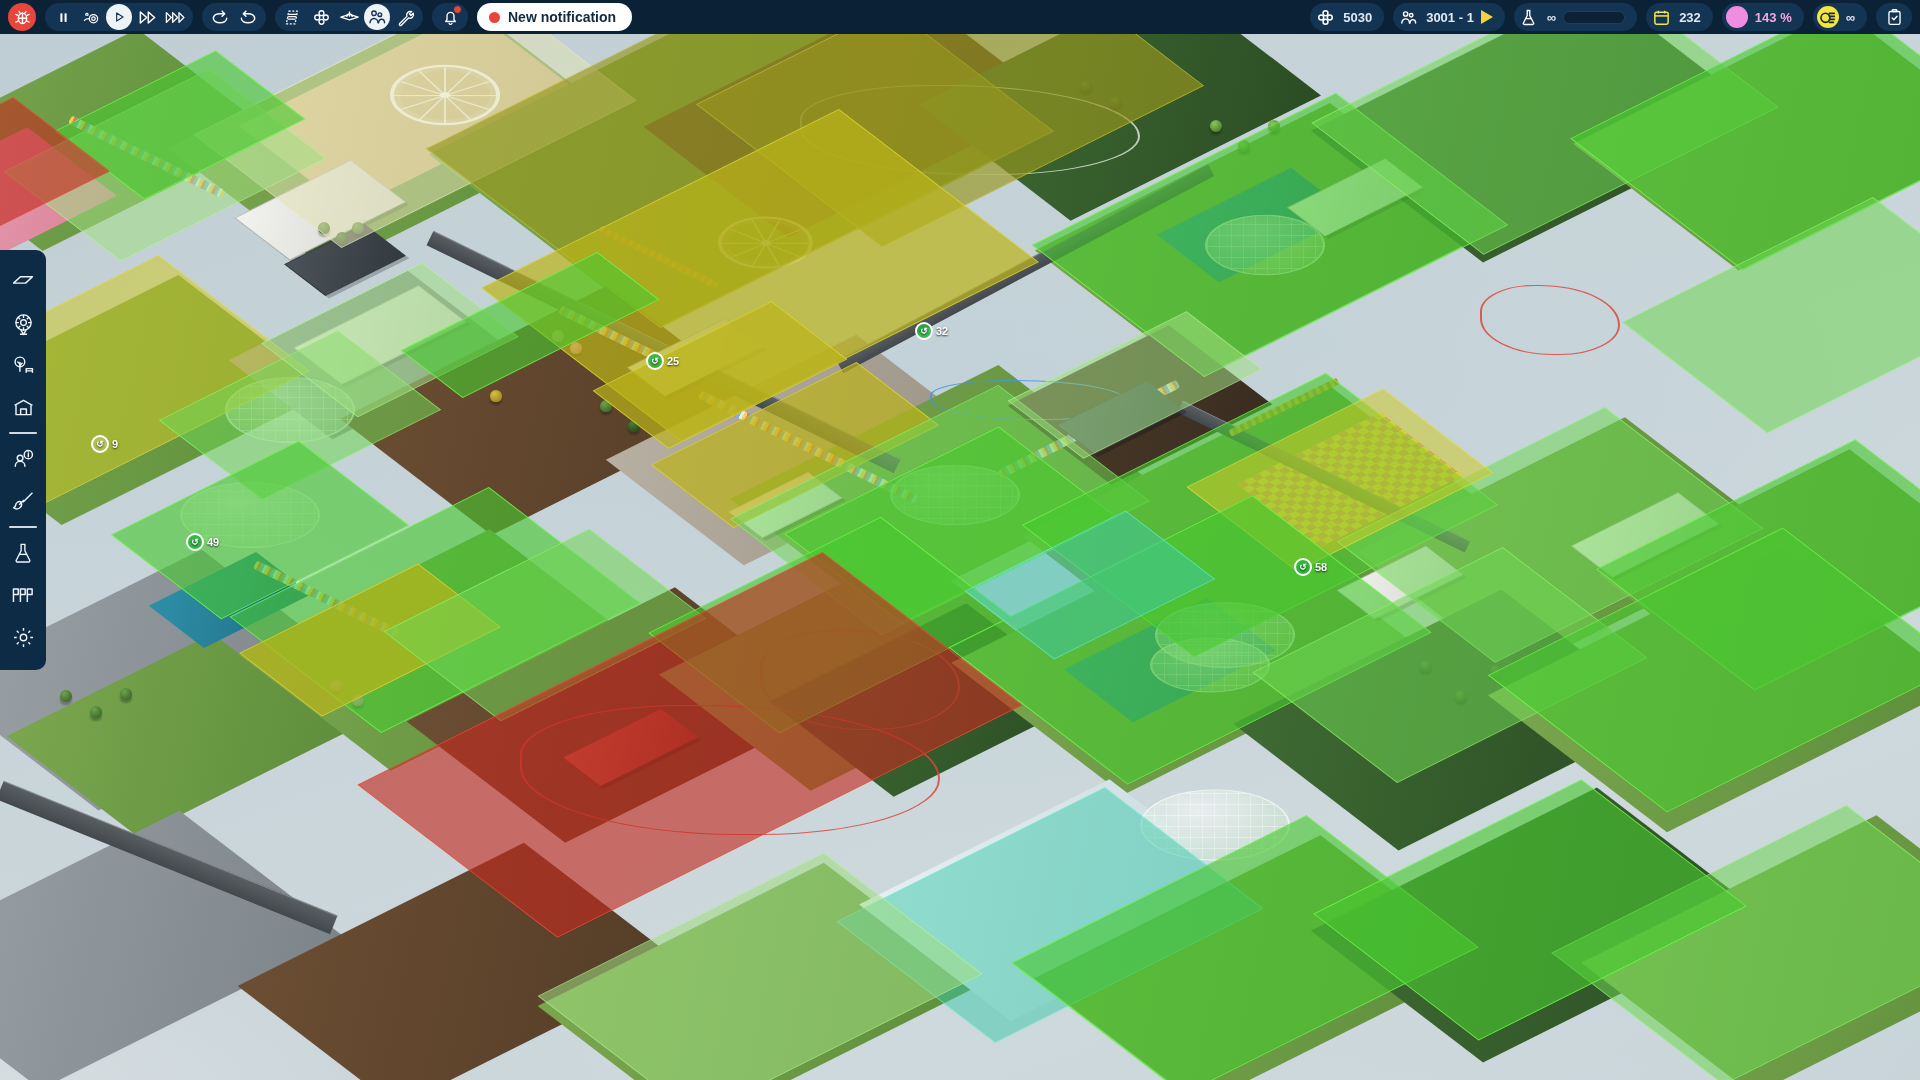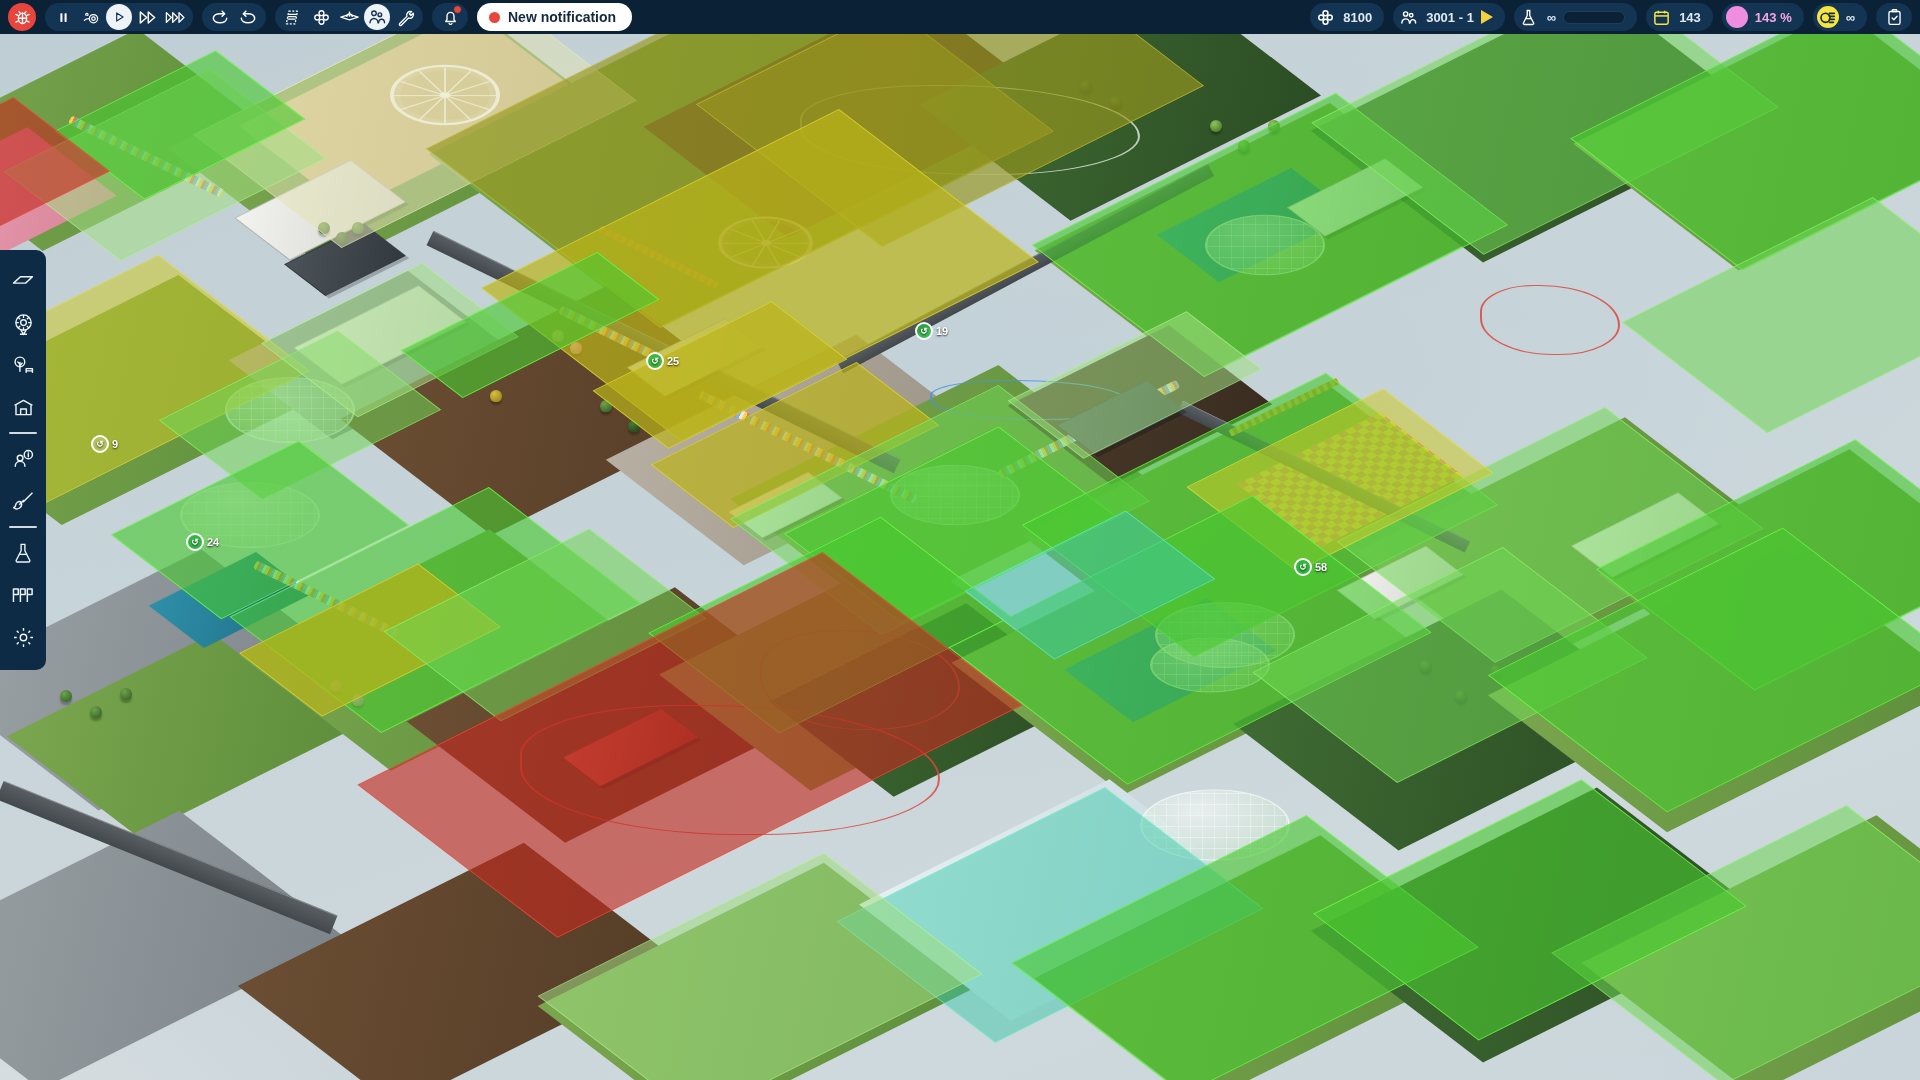--- a/index.html
+++ b/index.html
@@ -468,29 +468,29 @@
       <div class="plot hm-teal" style="left:900px;top:800px;width:300px;height:230px;"></div>
       <div class="plot hm-green" style="left:1080px;top:830px;width:330px;height:250px;"></div>
       <div class="plot hm-green2" style="left:1620px;top:820px;width:330px;height:250px;"></div>
       <div class="plot hm-green" style="left:1380px;top:790px;width:300px;height:240px;"></div>
       <div class="plot hm-lgreen" style="left:600px;top:870px;width:320px;height:230px;"></div>
     </div>
 
     <div class="map-layer">
       <div class="map-badge" style="left:915px;top:322px;">
         <span class="ring">↺</span>
-        <span>19</span>
+        <span>32</span>
       </div>
       <div class="map-badge" style="left:646px;top:352px;">
         <span class="ring">↺</span>
         <span>25</span>
       </div>
       <div class="map-badge" style="left:186px;top:533px;">
         <span class="ring">↺</span>
-        <span>24</span>
+        <span>49</span>
       </div>
       <div class="map-badge" style="left:1294px;top:558px;">
         <span class="ring">↺</span>
         <span>58</span>
       </div>
       <div class="map-badge" style="left:91px;top:435px;">
         <span class="ring hollow">↺</span>
         <span>9</span>
       </div>
     </div>
@@ -615,21 +615,21 @@
 
       <div class="pill stat">
         <span class="circ-icon plain">
           <svg width="19" height="19" viewBox="0 0 24 24" fill="none" stroke="currentColor" stroke-width="1.9">
             <circle cx="12" cy="6.6" r="3.1"></circle>
               <circle cx="12" cy="17.4" r="3.1"></circle>
             <circle cx="6.6" cy="12" r="3.1"></circle>
               <circle cx="17.4" cy="12" r="3.1"></circle>
           </svg>
         </span>
-        <span class="stat-val">8100</span>
+        <span class="stat-val">5030</span>
       </div>
 
       <div class="pill stat">
         <span class="circ-icon plain">
           <svg width="19" height="19" viewBox="0 0 24 24" fill="none" stroke="currentColor" stroke-width="1.8" stroke-linecap="round">
             <circle cx="8.4" cy="7.6" r="2.7"></circle>
               <circle cx="15.4" cy="9.2" r="2.2"></circle>
             <path d="M3.6 19c0-3 2.2-5.3 4.8-5.3S13.2 16 13.2 19"></path>
             <path d="M13.9 19c0-2.5 1.6-4.3 3.6-4.3S21 16.5 21 19"></path>
           </svg>
@@ -652,21 +652,21 @@
       </div>
 
       <div class="pill stat">
         <span class="circ-icon">
           <svg width="19" height="19" viewBox="0 0 24 24" fill="none" stroke="#f5e53f" stroke-width="1.9" stroke-linejoin="round">
             <rect x="3.6" y="5.4" width="16.8" height="15" rx="2"></rect>
             <path d="M3.6 10h16.8"></path>
               <path d="M8 3.4v3.6M16 3.4v3.6"></path>
           </svg>
         </span>
-        <span class="stat-val">143</span>
+        <span class="stat-val">232</span>
       </div>
 
       <div class="pill stat">
         <span class="circ-icon pink">
           <svg width="22" height="22" viewBox="0 0 24 24" fill="none" stroke="#ef8ee0" stroke-width="2">
             <circle cx="12" cy="12" r="9.2"></circle>
             <circle cx="8.8" cy="9.6" r="1.3" fill="#ef8ee0" stroke="none"></circle>
             <circle cx="15.2" cy="9.6" r="1.3" fill="#ef8ee0" stroke="none"></circle>
             <path d="M7.4 13.4h9.2a4.6 4.6 0 0 1-9.2 0z" fill="#ef8ee0" stroke="none"></path>
           </svg>

